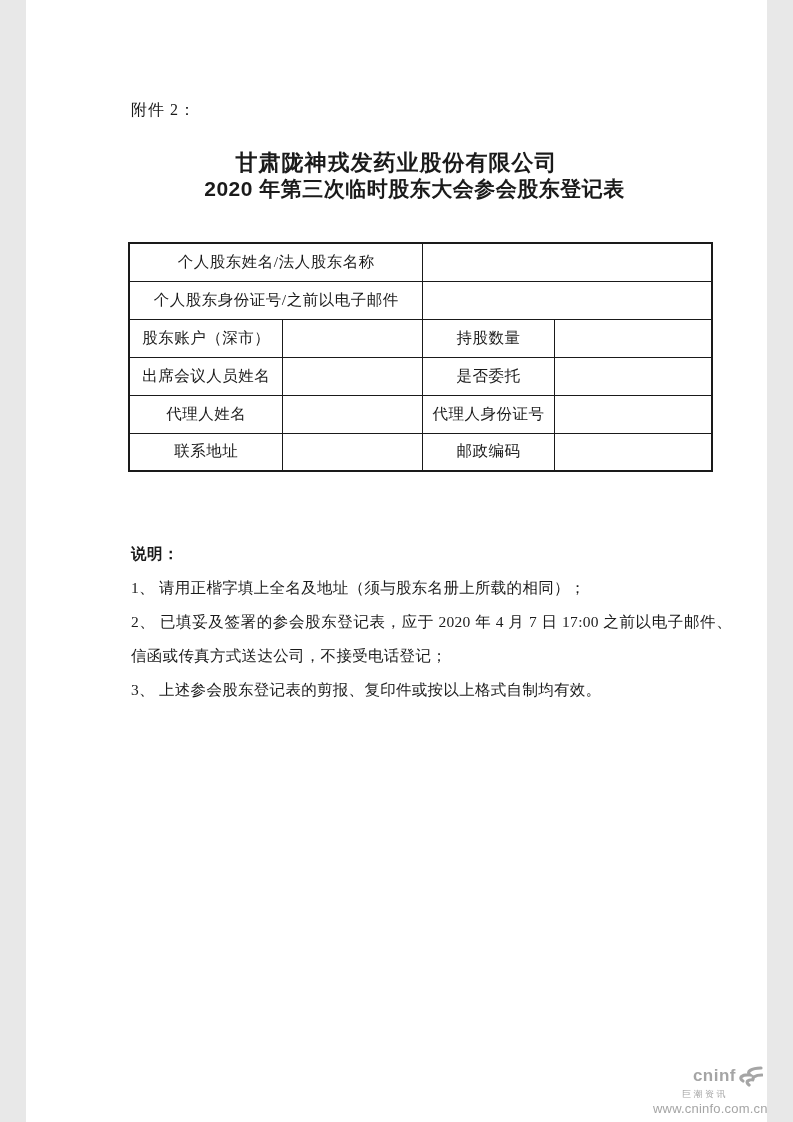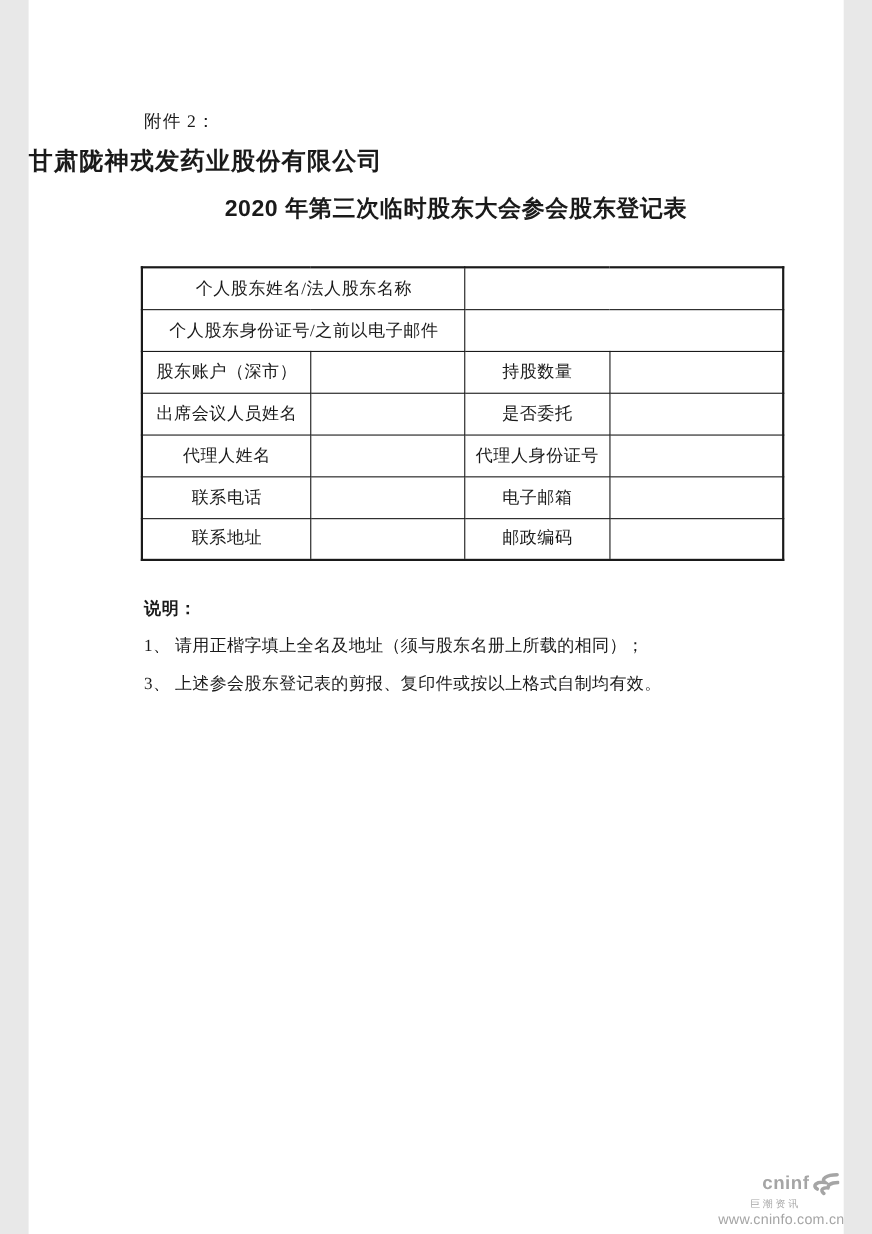--- a/index.html
+++ b/index.html
@@ -17,21 +17,22 @@
   .attachment {
     position: absolute;
     left: 105px;
     top: 100px;
     font-size: 16px;
     letter-spacing: 1px;
   }
   .doc-title {
     position: absolute;
     left: 0; right: 0;
-    top: 132px;
+    top: 148px;
+    text-align: center;
     font-family: "Liberation Sans", sans-serif;
     font-size: 22px;
     font-weight: bold;
     letter-spacing: 1px;
   }
   .doc-subtitle {
     position: absolute;
     left: 0; right: 0;
     top: 175px;
     text-align: center;
@@ -141,37 +142,32 @@
         <td>是否委托</td>
         <td></td>
       </tr>
       <tr>
         <td>代理人姓名</td>
         <td></td>
         <td>代理人身份证号</td>
         <td></td>
       </tr>
       <tr>
-        <td>联系电话</td>
-        <td></td>
-        <td>电子邮箱</td>
-        <td></td>
-      </tr>
-      <tr>
         <td>联系地址</td>
         <td></td>
         <td>邮政编码</td>
         <td></td>
       </tr>
     </tbody>
   </table>
 
   <div class="notes">
     <div class="notes-heading">说明：</div>
     <div class="note">1、 请用正楷字填上全名及地址（须与股东名册上所载的相同）；</div>
+    <div class="note">2、 已填妥及签署的参会股东登记表，应于 2020 年 4 月 7 日 17:00 之前以电子邮件、信函或传真方式送达公司，不接受电话登记；</div>
     <div class="note">3、 上述参会股东登记表的剪报、复印件或按以上格式自制均有效。</div>
   </div>
 
   <div class="cninfo-logo">
     <div class="logo-row">
       <span class="logo-text">cninf</span>
       <svg class="logo-icon" width="26" height="22" viewBox="0 0 26 22">
         <path d="M24 2 C14 2 9 6 13 9 C5 8 1 12 6 15" fill="none" stroke="#a5a5a5" stroke-width="3.2" stroke-linecap="round"></path>
         <path d="M25 9 C18 9 14 12 17 14 C11 13 8 16 12 19" fill="none" stroke="#a5a5a5" stroke-width="3.2" stroke-linecap="round"></path>
       </svg>

